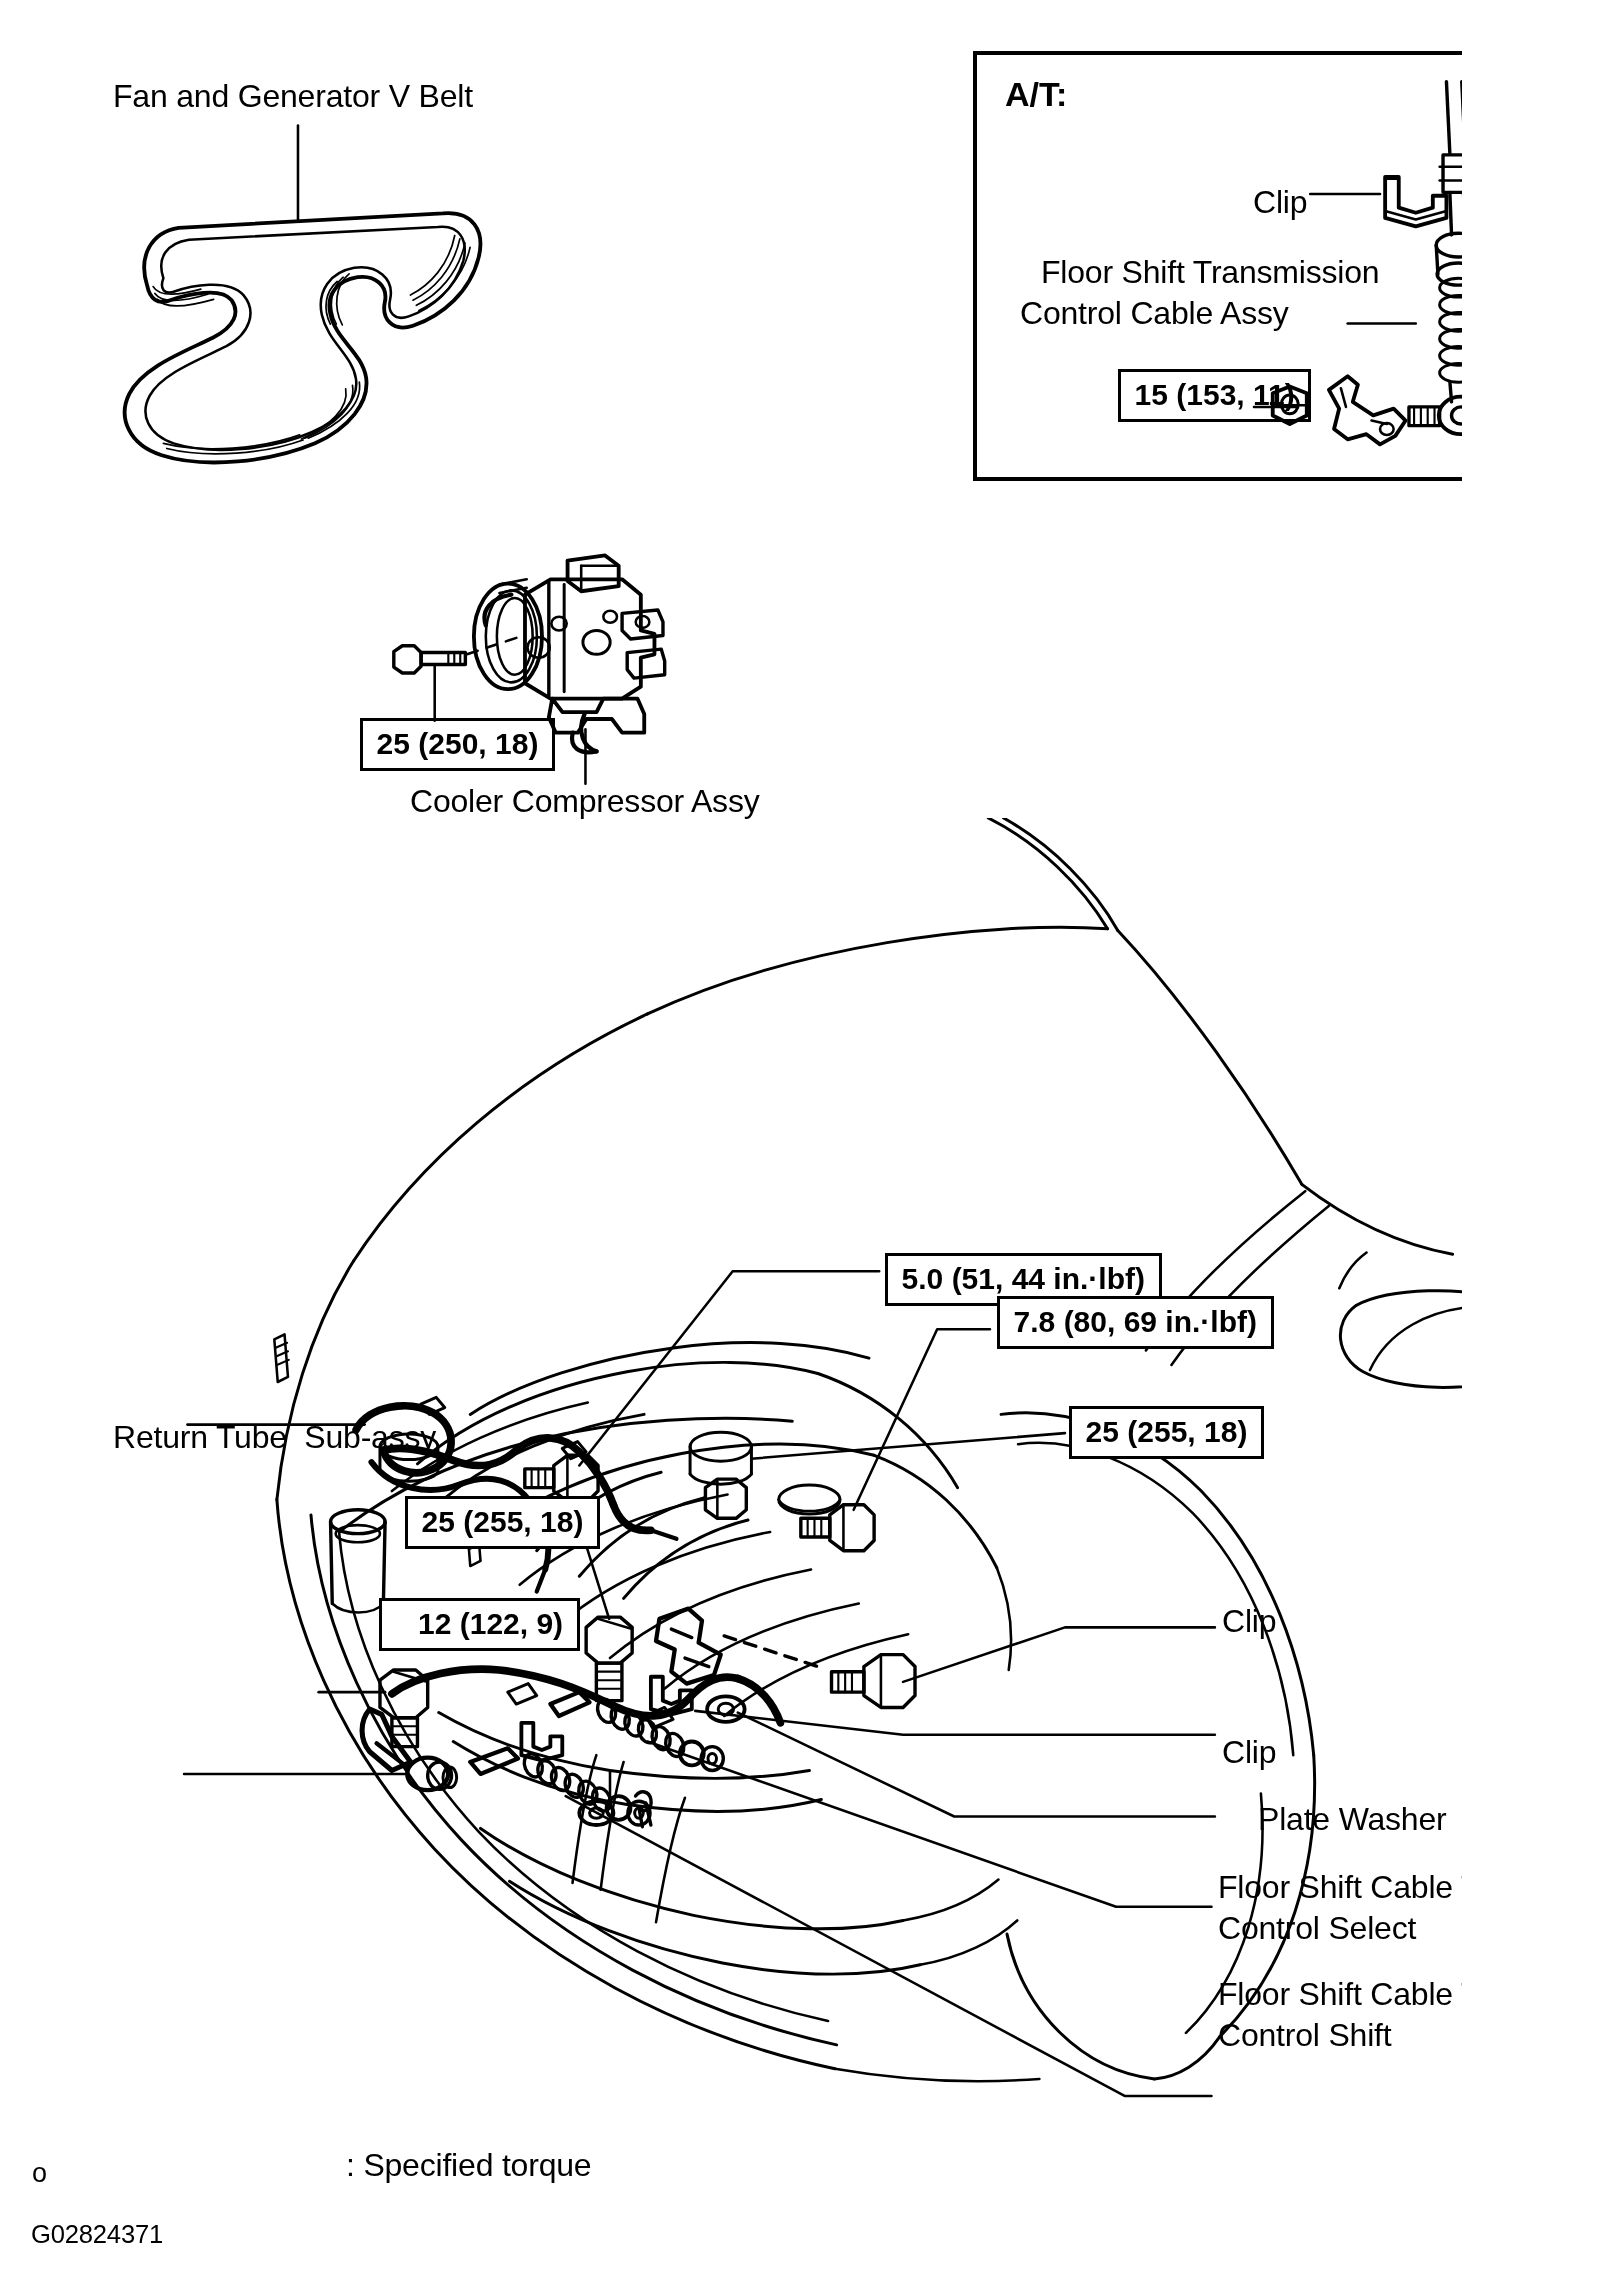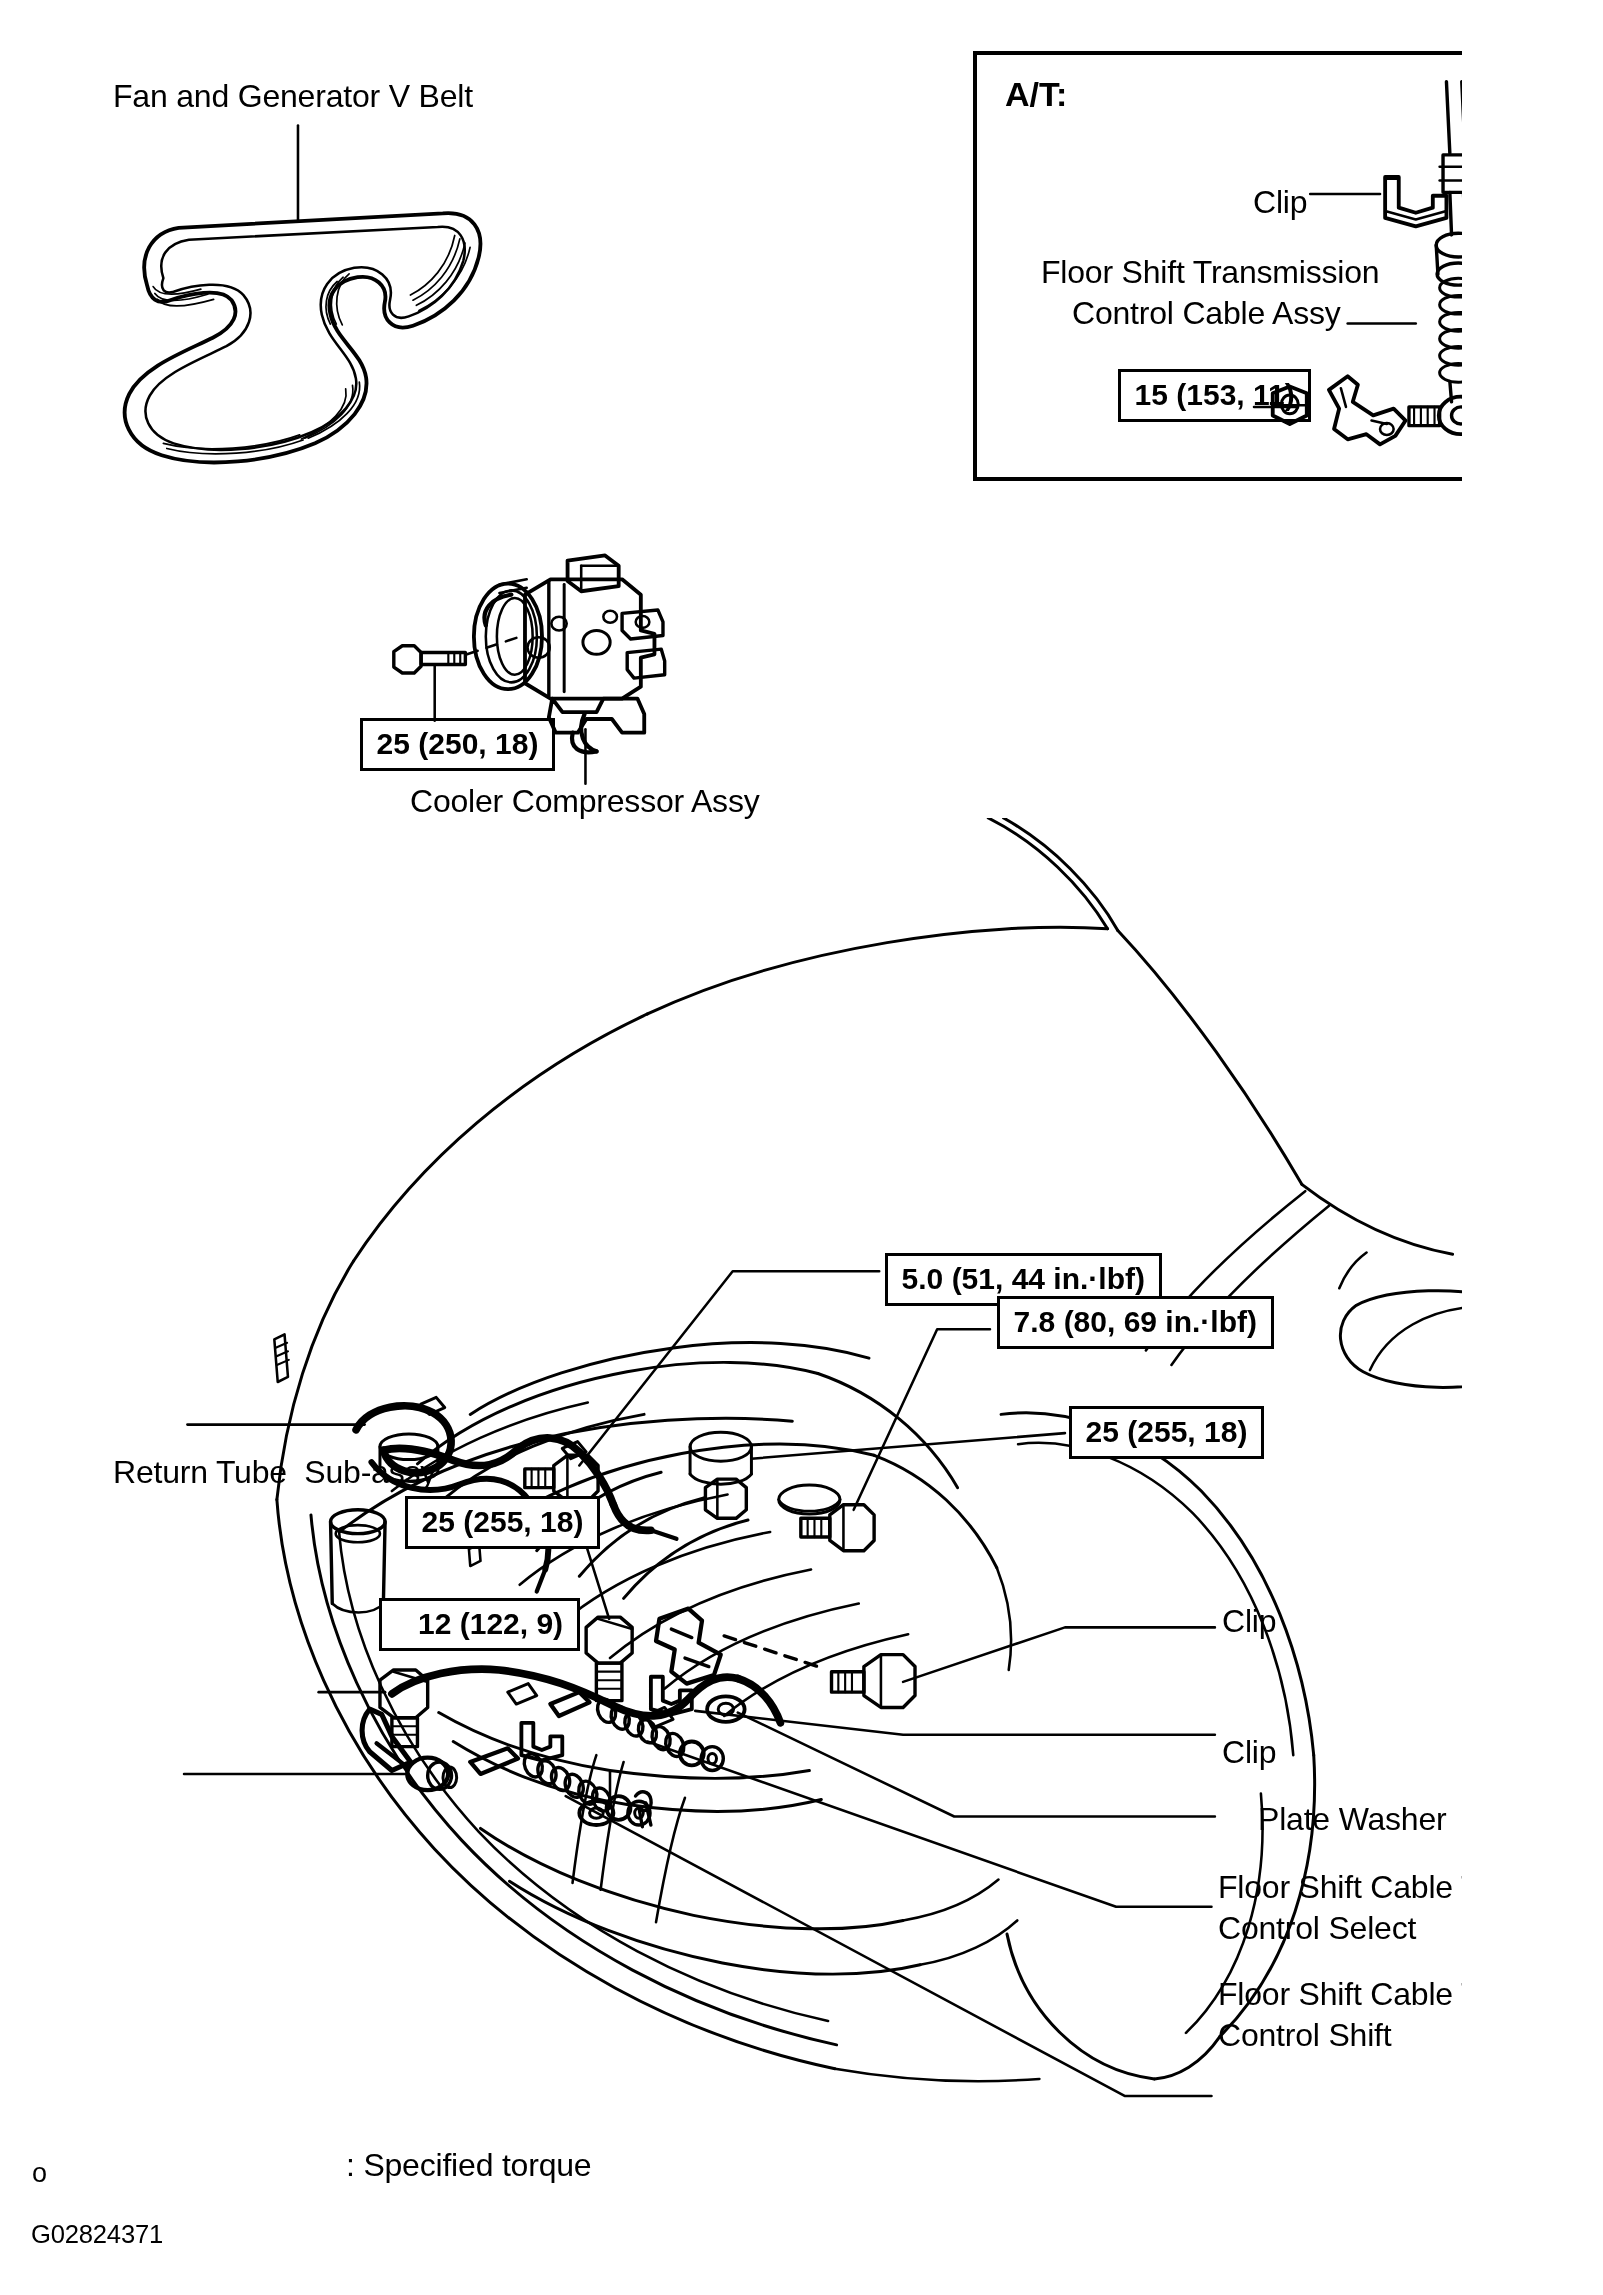--- a/index.html
+++ b/index.html
@@ -134,21 +134,21 @@
     </svg>
   </div>
 
   <div class="at-frame" style="left:973px; top:51px; width:562px; height:430px;"></div>
 
   <div class="at-title" style="left:1005px; top:75px;">A/T:</div>
 
   <div class="lbl" style="left:1253px; top:183px;">Clip</div>
 
   <div class="lbl" style="left:1041px; top:253px;text-align:right;">Floor Shift Transmission</div>
-  <div class="lbl" style="left:1072px; top:294px;text-align:center;">Control Cable Assy</div>
+  <div class="lbl" style="left:1020px; top:294px;text-align:center;">Control Cable Assy</div>
 
   <div class="torque-box" style="left:1092px; top:369px;margin-left:26px;">15 (153, 11)</div>
 
   <div class="abs" style="left:973px; top:51px;">
     <svg width="562" height="430" viewBox="0 0 660 505">
 
       <path class="ink" stroke-width="3" d="M396 168 L478 168"></path>
 
       <path class="ink" stroke-width="3" d="M440 320 L520 320"></path>
 
@@ -502,21 +502,21 @@
   <div class="torque-box" style="left:885px; top:1253px;">5.0 (51, 44 in.·lbf)</div>
 
   <div class="torque-box" style="left:997px; top:1296px;">7.8 (80, 69 in.·lbf)</div>
 
   <div class="torque-box" style="left:1069px; top:1406px;">25 (255, 18)</div>
 
   <div class="torque-box" style="left:405px; top:1496px;">25 (255, 18)</div>
 
   <div class="torque-box" style="left:379px; top:1598px;padding-left:36px;">12 (122, 9)</div>
 
-  <div class="lbl" style="left:113px; top:1453px;">Return Tube  Sub-assy</div>
+  <div class="lbl" style="left:113px; top:1418px;">Return Tube  Sub-assy</div>
 
 
   <div class="lbl" style="left:1222px; top:1602px;">Clip</div>
 
   <div class="lbl" style="left:1222px; top:1733px;">Clip</div>
 
   <div class="lbl" style="left:1222px; top:1800px;margin-left:36px;">Plate Washer</div>
 
   <div class="lbl" style="left:1218px; top:1868px;">Floor Shift Cable Transmission</div>
   <div class="lbl" style="left:1218px; top:1909px;">Control Select</div>

